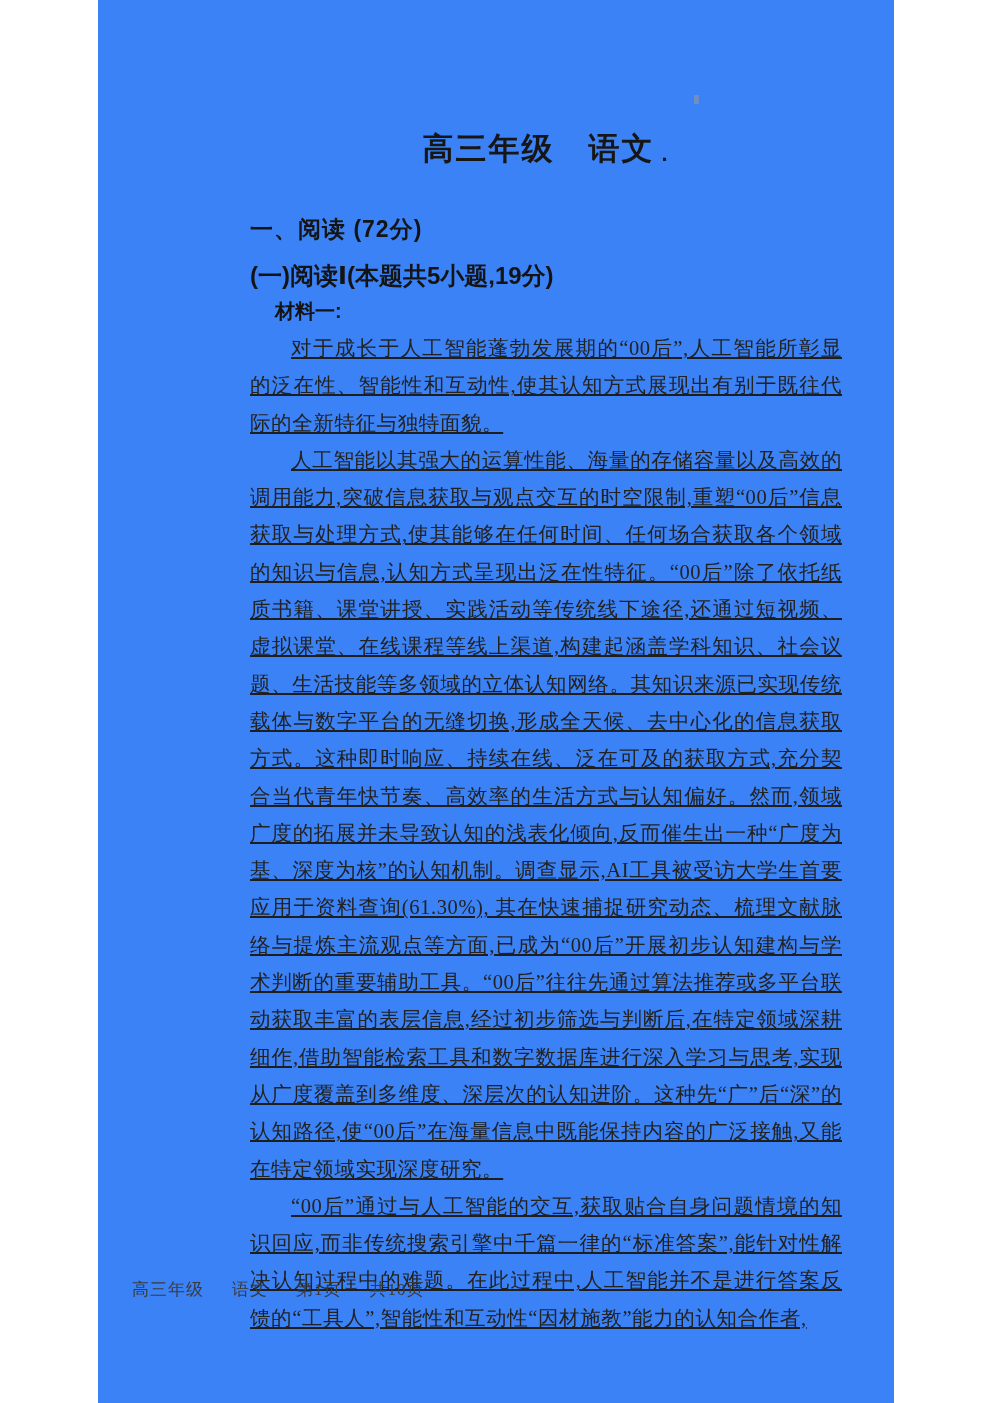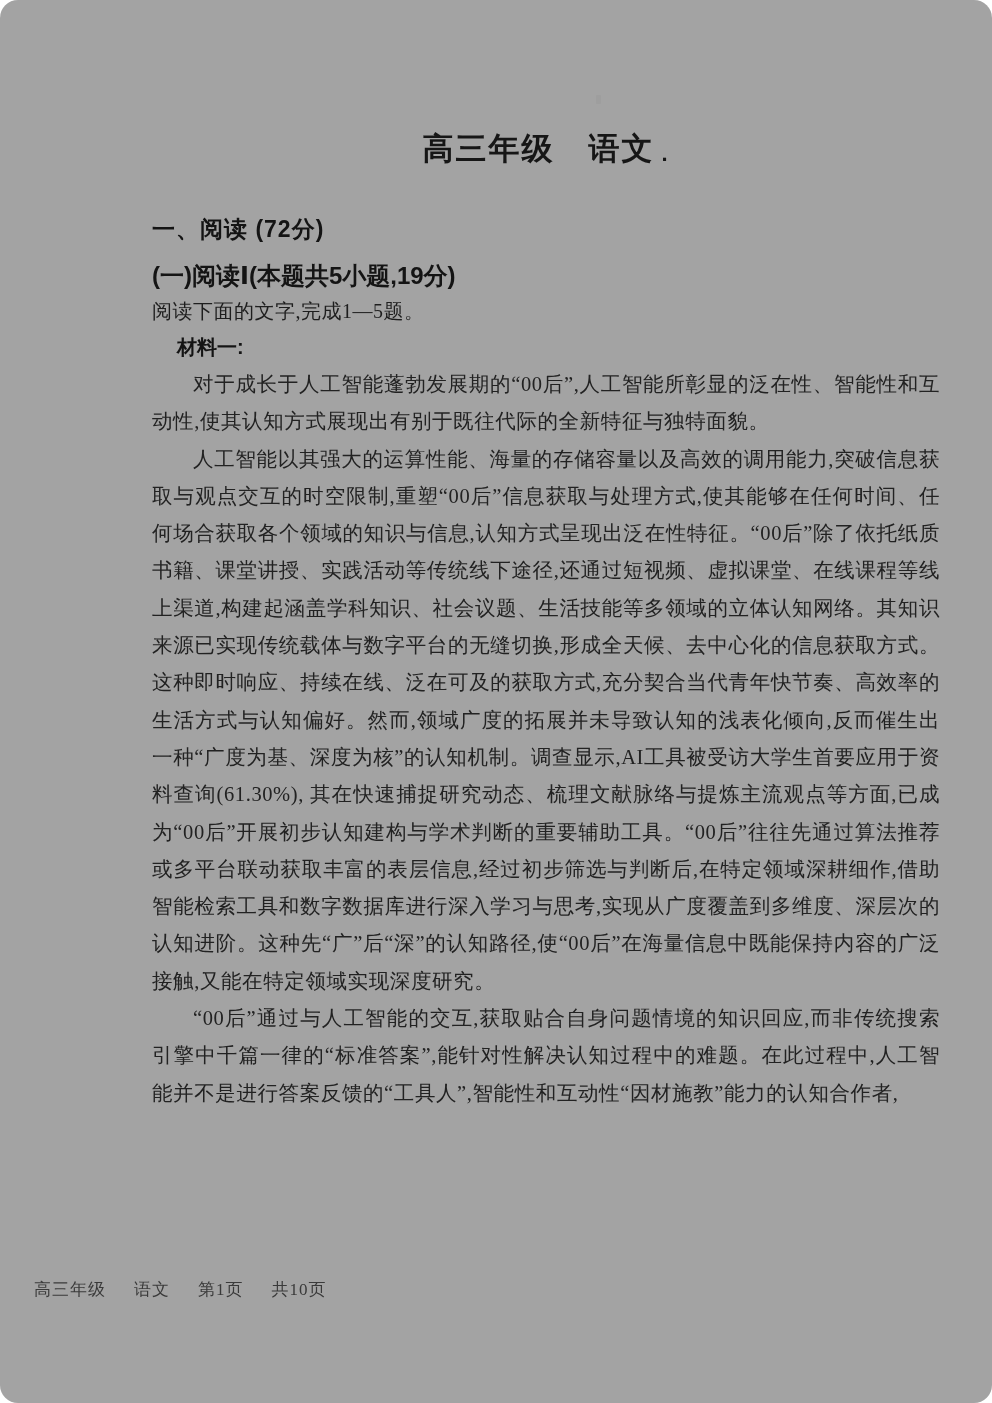--- a/index.html
+++ b/index.html
@@ -1,26 +1,25 @@
 <!DOCTYPE html>
 <html><head>
 <meta charset="utf-8">
 <style>
   * { margin: 0; padding: 0; box-sizing: border-box; }
   html, body { background: #ffffff; }
   .page {
     position: relative;
-    width: 992px;
+    width: 796px;
     height: 1403px;
     margin: 0 auto;
-    background: #a3a3a3;
+    background: #3b82f6;
     color: #1e1e1e;
     font-family: "Liberation Serif", "DejaVu Serif", serif;
     overflow: hidden;
-    border-radius: 18px;
   }
   .content {
     padding: 128px 52px 0 152px; 
   }
   .title {
     text-align: center;
     font-family: "Liberation Sans", "DejaVu Sans", sans-serif;
     font-weight: 700;
     font-size: 31px;
     letter-spacing: 2px;
@@ -79,21 +78,21 @@
     letter-spacing: 0.5px;
   }
   .material-label {
     font-family: "Liberation Sans", "DejaVu Sans", sans-serif;
     font-weight: 700;
     font-size: 20px;
     line-height: 36px;
     color: #141414;
     margin-left: 25px;
   }
-  .material-body { margin-top: 1px; }
+  .material-body { margin-top: 1px; text-decoration: underline; }
   .material-body p {
     font-size: 20.5px;
     line-height: 37.3px;
     text-align: justify;
     text-indent: 2em;
     letter-spacing: 0.6px;
     color: #222222;
   }
   .footer {
     position: absolute;
@@ -119,21 +118,20 @@
 
     <div class="title">
       <span>高三年级</span><span class="gap"></span><span>语文</span><span class="title-dot">.</span>
     </div>
 
 
     <div class="section-heading">一、阅读 (72分)</div>
 
     <div class="subsection-heading">(一)阅读Ⅰ(本题共5小题,19分)</div>
 
-    <div class="reading-instruction">阅读下面的文字,完成1—5题。</div>
 
     <div class="material-label">材料一:</div>
 
     <div class="material-body">
       <p>对于成长于人工智能蓬勃发展期的“00后”,人工智能所彰显的泛在性、智能性和互动性,使其认知方式展现出有别于既往代际的全新特征与独特面貌。</p>
       <p>人工智能以其强大的运算性能、海量的存储容量以及高效的调用能力,突破信息获取与观点交互的时空限制,重塑“00后”信息获取与处理方式,使其能够在任何时间、任何场合获取各个领域的知识与信息,认知方式呈现出泛在性特征。“00后”除了依托纸质书籍、课堂讲授、实践活动等传统线下途径,还通过短视频、虚拟课堂、在线课程等线上渠道,构建起涵盖学科知识、社会议题、生活技能等多领域的立体认知网络。其知识来源已实现传统载体与数字平台的无缝切换,形成全天候、去中心化的信息获取方式。这种即时响应、持续在线、泛在可及的获取方式,充分契合当代青年快节奏、高效率的生活方式与认知偏好。然而,领域广度的拓展并未导致认知的浅表化倾向,反而催生出一种“广度为基、深度为核”的认知机制。调查显示,AI工具被受访大学生首要应用于资料查询(61.30%), 其在快速捕捉研究动态、梳理文献脉络与提炼主流观点等方面,已成为“00后”开展初步认知建构与学术判断的重要辅助工具。“00后”往往先通过算法推荐或多平台联动获取丰富的表层信息,经过初步筛选与判断后,在特定领域深耕细作,借助智能检索工具和数字数据库进行深入学习与思考,实现从广度覆盖到多维度、深层次的认知进阶。这种先“广”后“深”的认知路径,使“00后”在海量信息中既能保持内容的广泛接触,又能在特定领域实现深度研究。</p>
       <p>“00后”通过与人工智能的交互,获取贴合自身问题情境的知识回应,而非传统搜索引擎中千篇一律的“标准答案”,能针对性解决认知过程中的难题。在此过程中,人工智能并不是进行答案反馈的“工具人”,智能性和互动性“因材施教”能力的认知合作者,</p>
     </div>
 
   </div>

